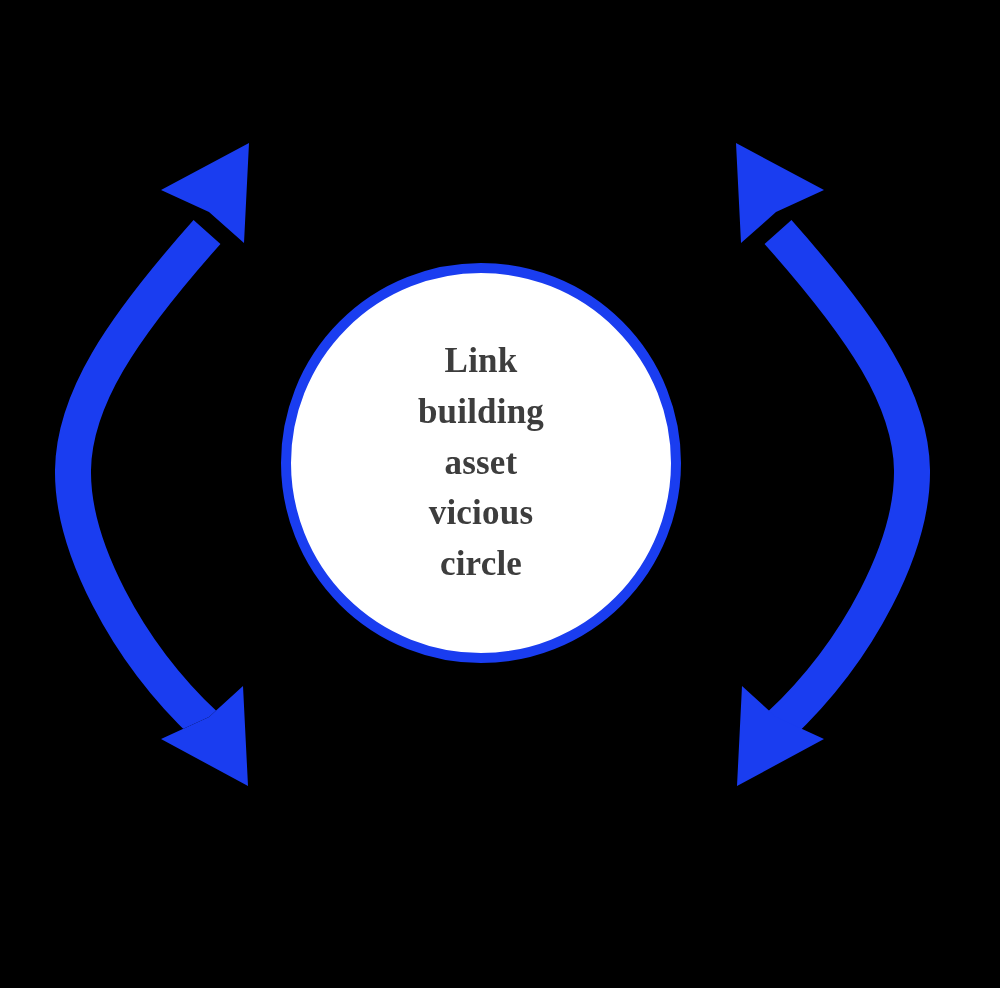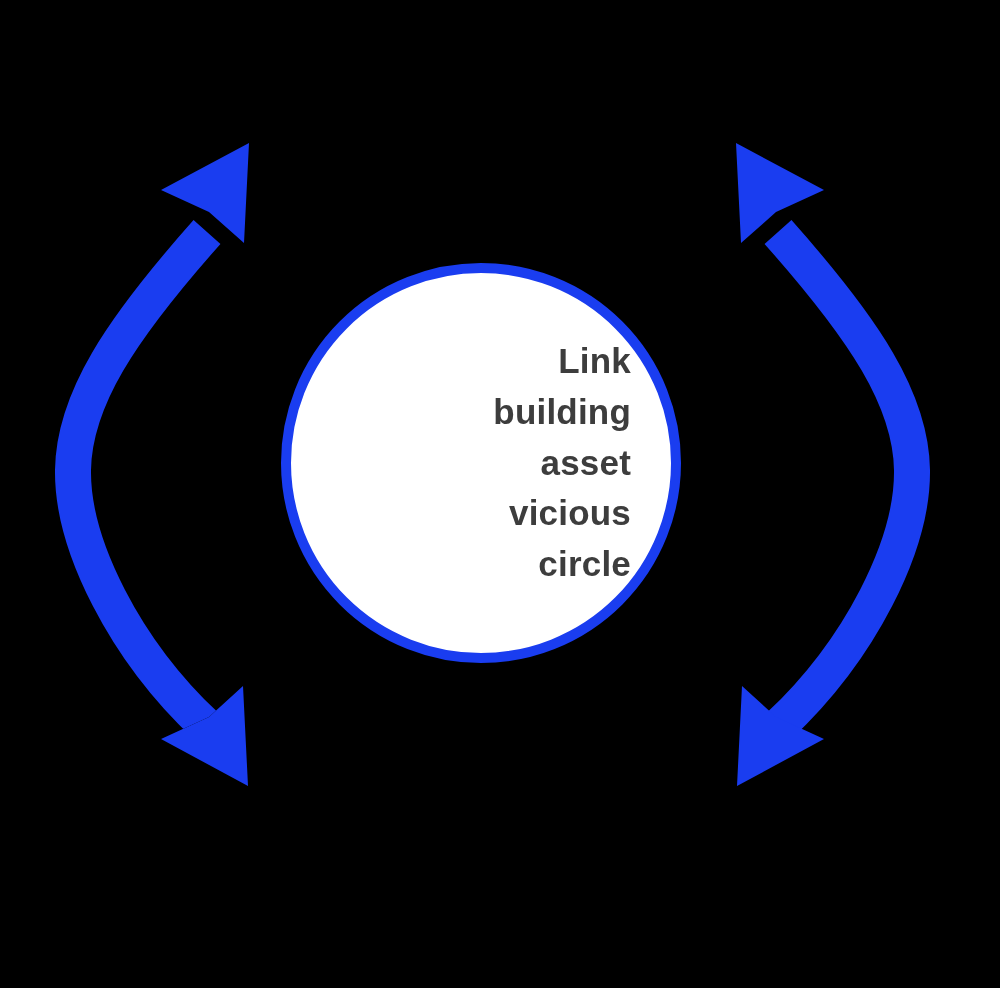--- a/index.html
+++ b/index.html
@@ -37,27 +37,28 @@
     border-radius: 50%;
     background: #ffffff;
     border: 10px solid #1a3df0;
     display: flex;
     align-items: center;
     justify-content: center;
   }
   #center-node-label {
     display: block;
     width: 300px;
-    text-align: right;
+    text-align: center;
     font-size: 35px;
     font-weight: bold;
     line-height: 1.45;
     color: #3d3d3d;
     letter-spacing: 0.2px;
     white-space: pre-line;
+    font-family: Liberation Serif, serif;
   }
 </style>
 </head>
 <body>
 
 <div id="diagram-canvas">
 
   <svg id="arrow-layer" viewBox="0 0 1000 988" width="1000" height="988" aria-hidden="true">
 
     <g>

